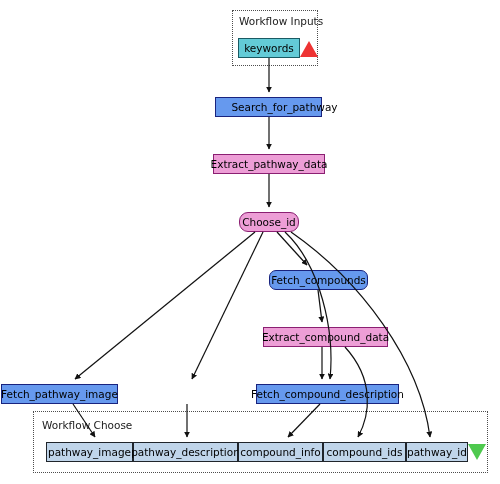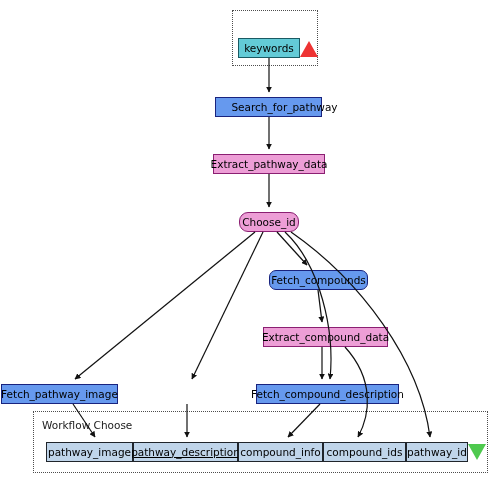--- a/index.html
+++ b/index.html
@@ -78,20 +78,21 @@
     border-right: 9px solid transparent;
     border-top: 16px solid #4ec94e;
   }
 </style>
 </head>
 <body>
 
 <div id="canvas">
 
   <div class="group-box" style="left:232px; top:10px; width:86px; height:56px;"></div>
+  <div class="group-label" style="left:239px; top:15px;">Workflow Inputs</div>
 
   <div class="node node-cyan" style="left:238px; top:38px; width:62px; height:20px;">
     <span>keywords</span>
   </div>
   <div class="tri tri-up-red" style="left:300px; top:41px;"></div>
 
   <div class="node node-blue" style="left:215px; top:97px; width:107px; height:20px;padding-left:32px;">
     <span>Search_for_pathway</span>
   </div>
 
@@ -119,21 +120,21 @@
   <div class="node node-blue" style="left:256px; top:384px; width:143px; height:20px;">
     <span>Fetch_compound_description</span>
   </div>
 
   <div class="group-box" style="left:33px; top:411px; width:455px; height:62px;"></div>
   <div class="group-label" style="left:42px; top:419px;">Workflow Choose</div>
 
   <div class="node node-output" style="left:46px; top:442px; width:87px; height:20px;align-items:center;">
     <span>pathway_image</span>
   </div>
-  <div class="node node-output" style="left:133px; top:442px; width:105px; height:20px;text-decoration:underline;">
+  <div class="node node-output" style="left:133px; top:442px; width:105px; height:20px;">
     <span>pathway_description</span>
   </div>
   <div class="node node-output" style="left:238px; top:442px; width:85px; height:20px;">
     <span>compound_info</span>
   </div>
   <div class="node node-output" style="left:323px; top:442px; width:83px; height:20px;">
     <span>compound_ids</span>
   </div>
   <div class="node node-output" style="left:406px; top:442px; width:62px; height:20px;">
     <span>pathway_id</span>

